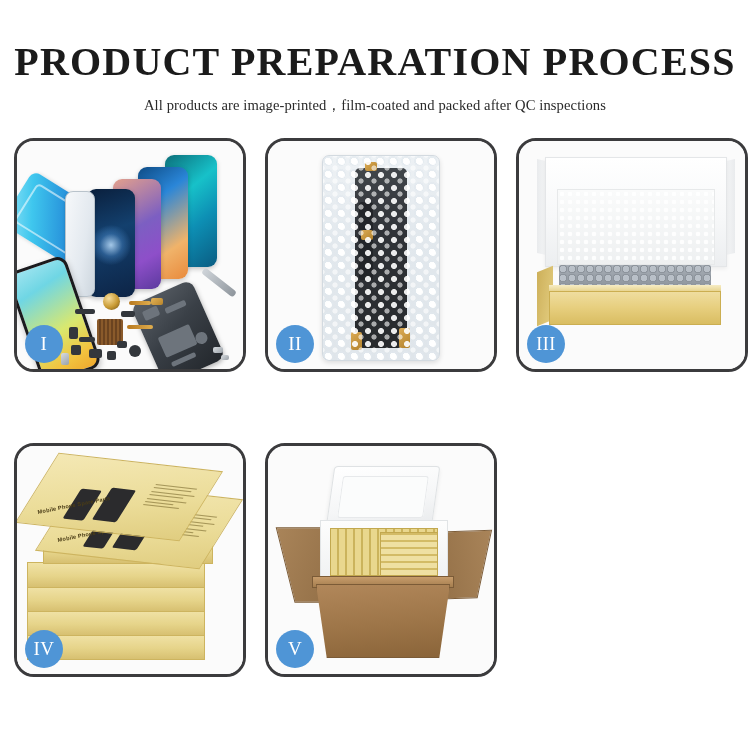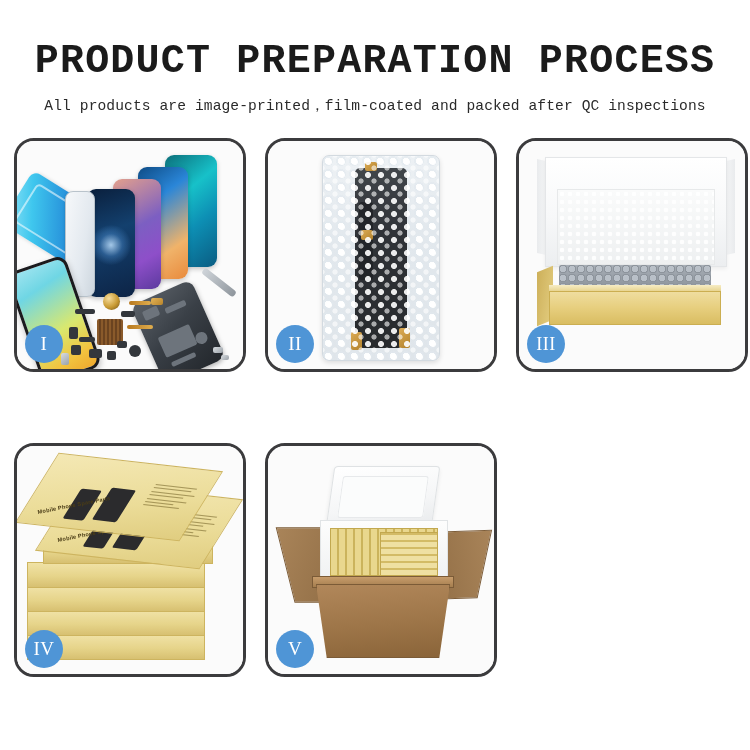--- a/index.html
+++ b/index.html
@@ -7,27 +7,27 @@
     width: 750px; height: 750px;
     background: #ffffff;
     font-family: "Liberation Sans", sans-serif;
     overflow: hidden;
   }
   #canvas { position: relative; width: 750px; height: 750px; background:#fff; }
 
   
   .header { position:absolute; left:0; top:0; width:750px; text-align:center; }
   .title {
-    font-family: Liberation Mono, monospace;
+    font-family: Liberation Serif, serif;
     font-size: 40px; font-weight: 700; color:#1b1b1b;
     letter-spacing: 1.2px; line-height: 1;
     margin-top: 42px; white-space: nowrap;
   }
   .subtitle {
-    font-family: Liberation Mono, monospace;
+    font-family: Liberation Serif, serif;
     font-size: 14.6px; font-weight: 400; color:#2a2a2a;
     margin-top: 14px; white-space: nowrap; letter-spacing: .1px;
   }
 
   
   .grid { position:absolute; left:0; top:138px; width:750px; height:552px; }
   .panel {
     position:absolute; width:232px; height:234px;
     border: 3px solid #3b3b3d;
     border-radius: 20px;

